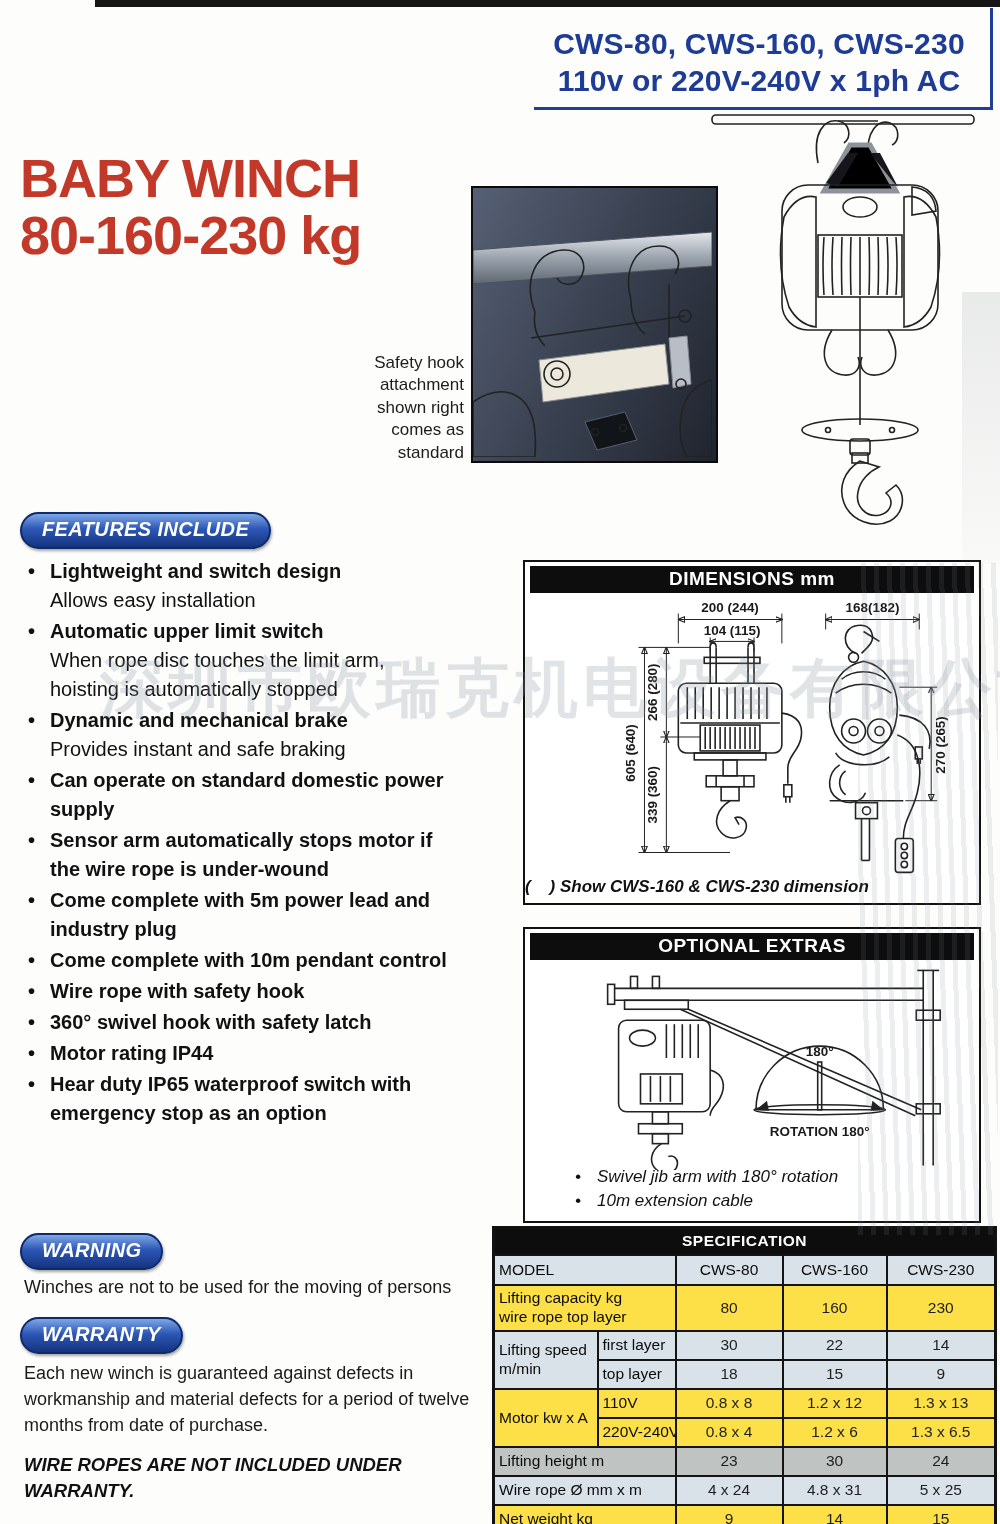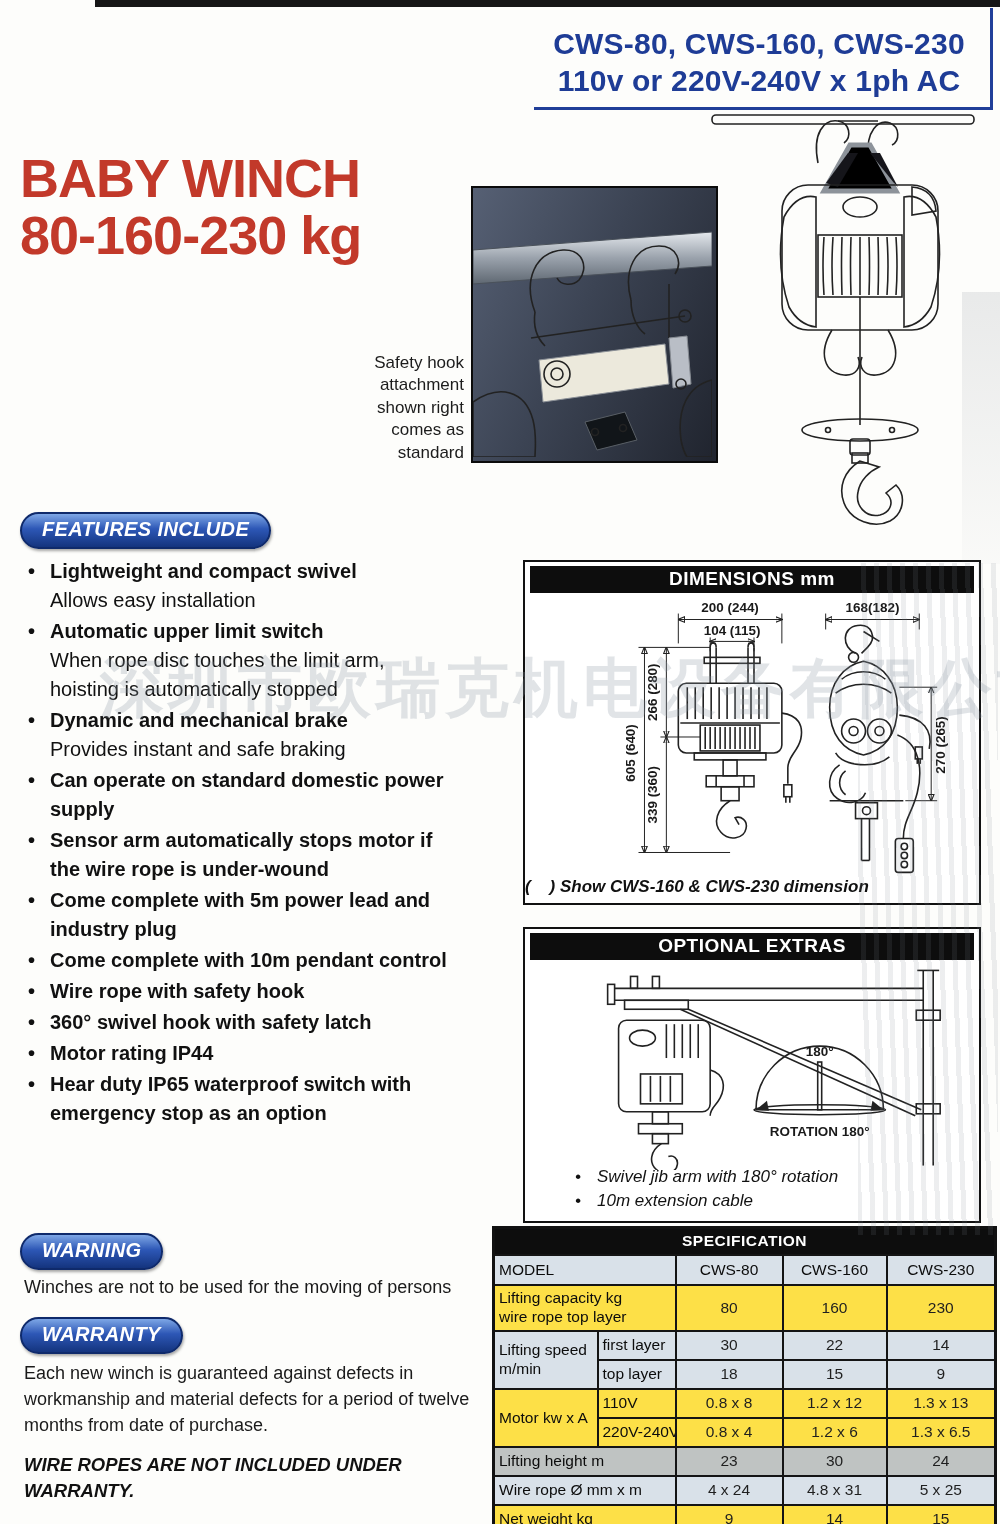--- a/index.html
+++ b/index.html
@@ -180,21 +180,21 @@
     <circle cx="192" cy="345" r="2.5" fill="#857547" stroke="none"></circle>
     <rect x="150" y="354" width="20" height="16" rx="3" fill="#b8a97c" stroke="#7c6d43"></rect>
     <rect x="152" y="368" width="16" height="10" fill="#c3b483" stroke="#80703d"></rect>
     <path d="M160 376 C144 386 138 402 144 418 C151 436 174 444 190 436 C203 429 207 411 196 400 L186 408 C195 416 191 427 180 430 C166 433 155 421 158 407 C160 395 170 386 179 382 Z" fill="#d3c48f" stroke="#80703d" stroke-width="2"></path>
   </svg>
 
   <span class="abs pill badge-features">FEATURES INCLUDE</span>
 
   <div class="abs feat">
     <div class="fi">
-        <span class="fb">Lightweight and compact swivel</span>
+        <span class="fb">Lightweight and switch design</span>
         <span class="fr">Allows easy installation</span>
       </div>
     <div class="fi">
         <span class="fb">Automatic upper limit switch</span>
         <span class="fr">When rope disc touches the limit arm, hoisting is automatically stopped</span>
       </div>
     <div class="fi">
         <span class="fb">Dynamic and mechanical brake</span>
         <span class="fr">Provides instant and safe braking</span>
       </div>

